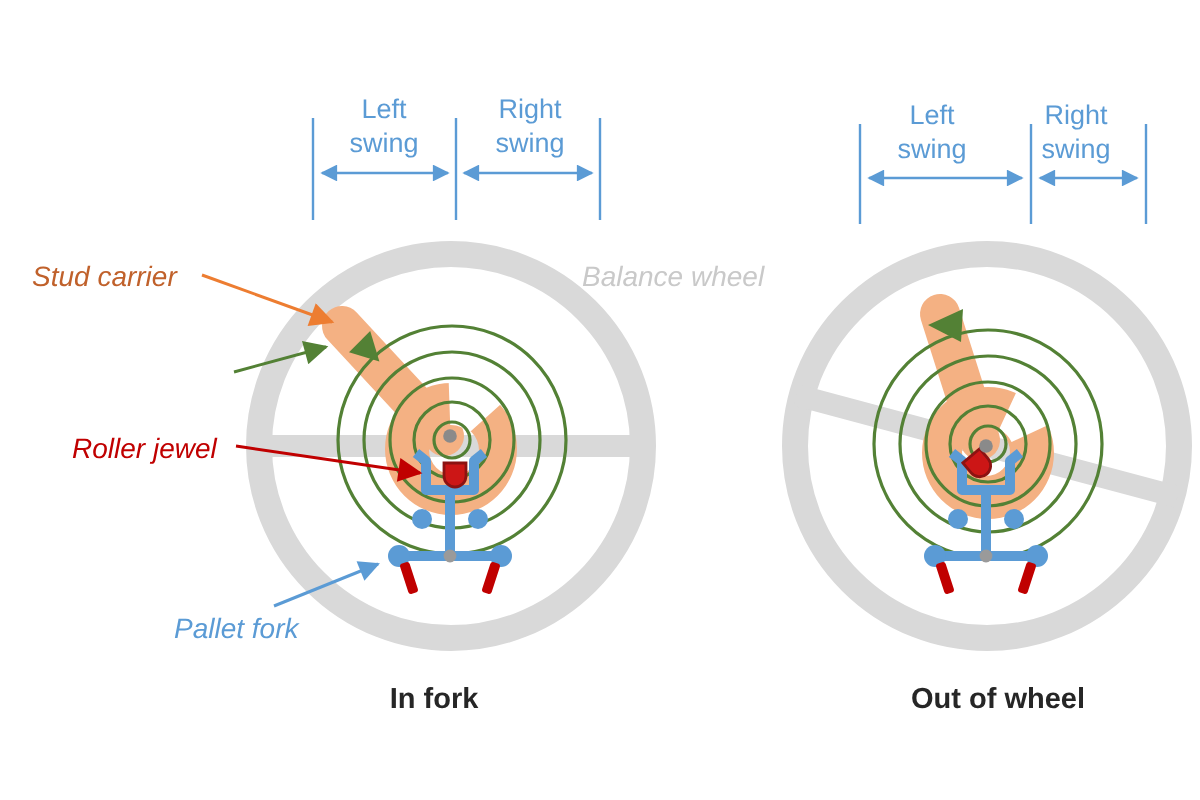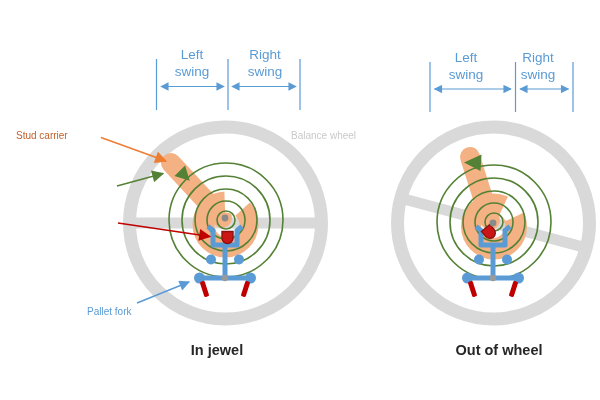--- a/index.html
+++ b/index.html
@@ -1,19 +1,19 @@
 <!DOCTYPE html>
 <html style="--gray: #d9d9d9; --grayText: #c9c9c9; --orange: #f4b183; --orangeArrow: #ed7d31; --studText: #c0612b; --green: #538135; --darkGreenText: #375623; --red: #c00000; --jewel: #cc1616; --jewelEdge: #8c1212; --blue: #5b9bd5; --ink: #262626; --staffGray: #8a8a8a; --pivotGray: #9a9a9a;"><head>
 <meta charset="utf-8">
 <style>
   html,body{margin:0;padding:0;background:#fff;}
   .canvas{position:relative;width:600px;height:400px;background:#fff;overflow:hidden;
           font-family:"Liberation Sans",sans-serif;padding-left:28px;}
   .canvas svg{position:absolute;left:0;top:0;}
-  .lbl{position:absolute;white-space:nowrap;font-size:10px;}
+  .lbl{position:absolute;white-space:nowrap;font-size:14px;font-style:italic;}
   #lbl-stud{left:16px;top:130px;color:var(--studText);}
   #lbl-hair{left:9px;top:182px;color:var(--darkGreenText);}
   #lbl-roller{left:36px;top:216px;color:var(--red);}
   #lbl-pallet{left:87px;top:306px;color:var(--blue);}
   #lbl-balance{left:291px;top:130px;color:var(--grayText);}
   .caption{position:absolute;top:342px;width:110px;text-align:center;
            font-weight:bold;font-size:14.5px;color:var(--ink);}
   #cap-left{left:162px;} #cap-right{left:444px;}
   .swing{position:absolute;width:52px;text-align:center;font-size:13.5px;
          line-height:17px;color:var(--blue);}
@@ -140,19 +140,20 @@
     <line x1="137" y1="303" x2="189" y2="282" class="s-blue" marker-end="url(#mBlue)"></line>
   </g>
 </svg>
 
 <div class="swing" id="sw-l1">Left swing</div>
 <div class="swing" id="sw-l2">Right swing</div>
 <div class="swing" id="sw-r1">Left swing</div>
 <div class="swing" id="sw-r2">Right swing</div>
 
 <div class="lbl" id="lbl-stud">Stud carrier</div>
+<div class="lbl" id="lbl-roller">Roller jewel</div>
 <div class="lbl" id="lbl-balance">Balance wheel</div>
 <div class="lbl" id="lbl-pallet">Pallet fork</div>
 
-<div class="caption" id="cap-left">In jewel</div>
+<div class="caption" id="cap-left">In fork</div>
 <div class="caption" id="cap-right">Out of wheel</div>
 
 </div>
 
 </body></html>

